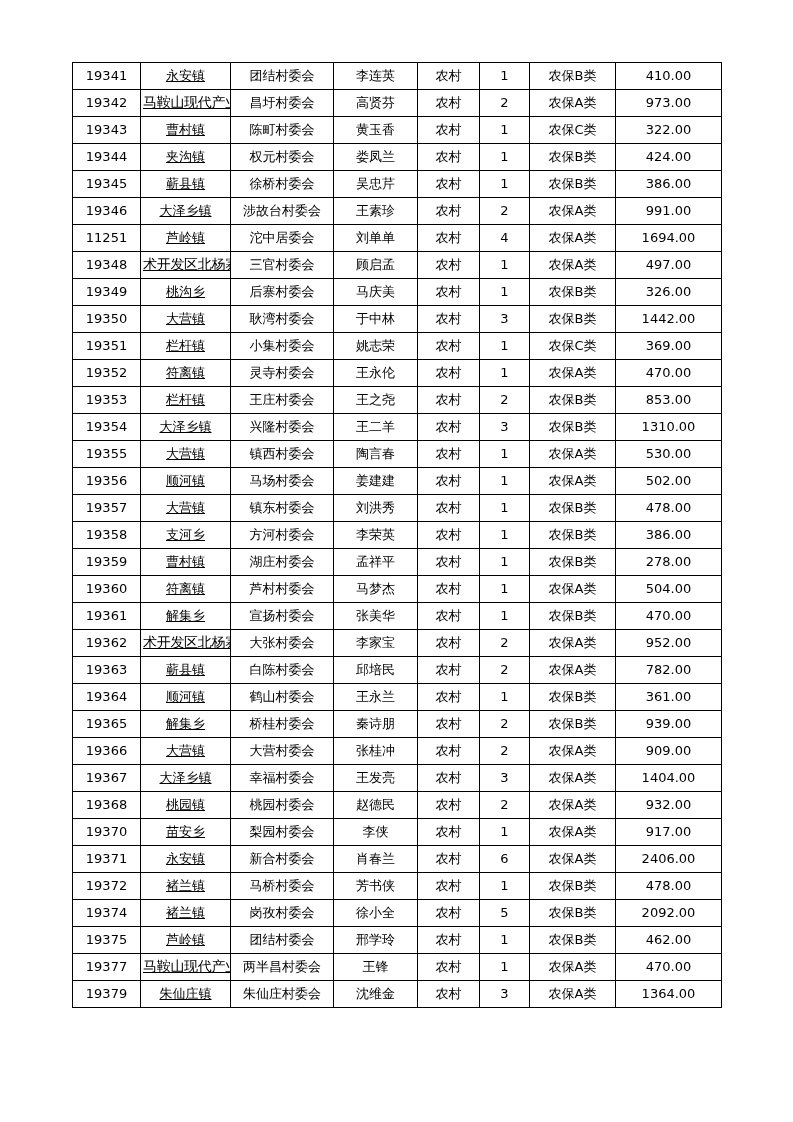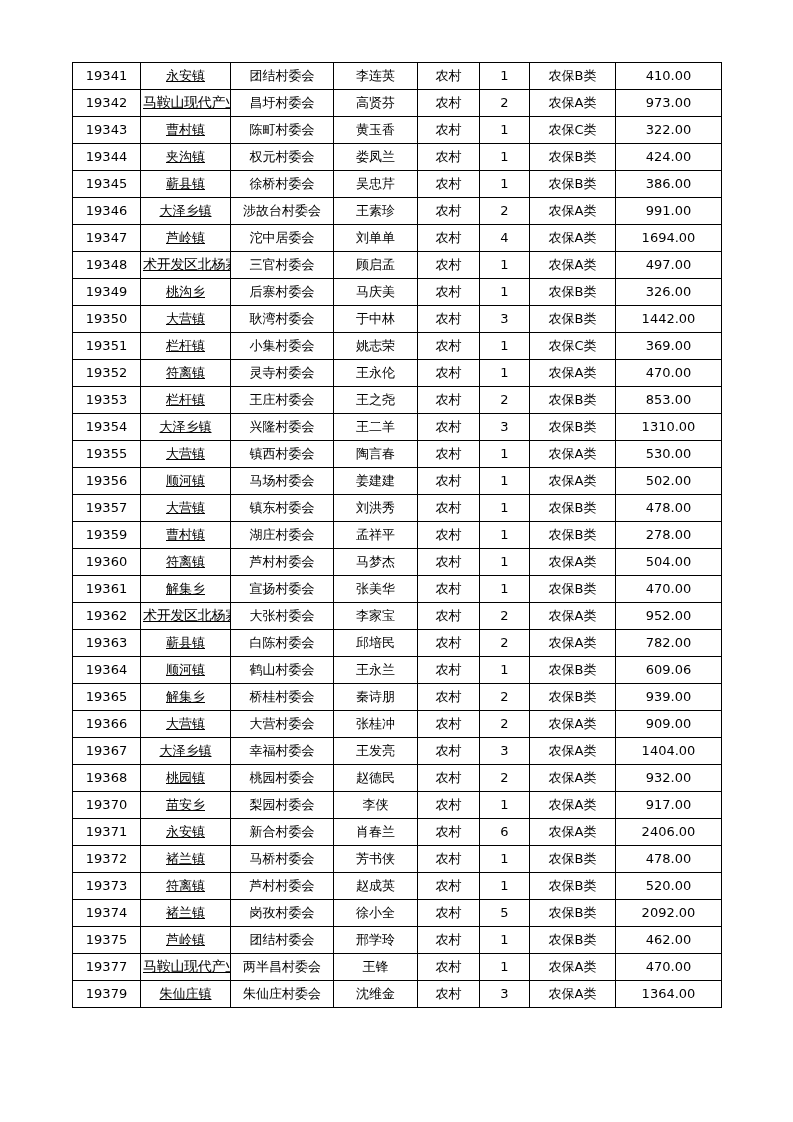--- a/index.html
+++ b/index.html
@@ -125,21 +125,21 @@
           <td class="id">19346</td>
           <td class="town">大泽乡镇</td>
           <td class="vil">涉故台村委会</td>
           <td class="name">王素珍</td>
           <td class="type">农村</td>
           <td class="num">2</td>
           <td class="cat">农保A类</td>
           <td class="amt">991.00</td>
         </tr>
         <tr>
-          <td class="id">19347</td>
+          <td class="id">11251</td>
           <td class="town">芦岭镇</td>
           <td class="vil">沱中居委会</td>
           <td class="name">刘单单</td>
           <td class="type">农村</td>
           <td class="num">4</td>
           <td class="cat">农保A类</td>
           <td class="amt">1694.00</td>
         </tr>
         <tr>
           <td class="id">19348</td>
@@ -235,20 +235,30 @@
           <td class="id">19357</td>
           <td class="town">大营镇</td>
           <td class="vil">镇东村委会</td>
           <td class="name">刘洪秀</td>
           <td class="type">农村</td>
           <td class="num">1</td>
           <td class="cat">农保B类</td>
           <td class="amt">478.00</td>
         </tr>
         <tr>
+          <td class="id">19358</td>
+          <td class="town">支河乡</td>
+          <td class="vil">方河村委会</td>
+          <td class="name">李荣英</td>
+          <td class="type">农村</td>
+          <td class="num">1</td>
+          <td class="cat">农保B类</td>
+          <td class="amt">386.00</td>
+        </tr>
+        <tr>
           <td class="id">19359</td>
           <td class="town">曹村镇</td>
           <td class="vil">湖庄村委会</td>
           <td class="name">孟祥平</td>
           <td class="type">农村</td>
           <td class="num">1</td>
           <td class="cat">农保B类</td>
           <td class="amt">278.00</td>
         </tr>
         <tr>
@@ -292,21 +302,21 @@
           <td class="amt">782.00</td>
         </tr>
         <tr>
           <td class="id">19364</td>
           <td class="town">顺河镇</td>
           <td class="vil">鹤山村委会</td>
           <td class="name">王永兰</td>
           <td class="type">农村</td>
           <td class="num">1</td>
           <td class="cat">农保B类</td>
-          <td class="amt">609.06</td>
+          <td class="amt">361.00</td>
         </tr>
         <tr>
           <td class="id">19365</td>
           <td class="town">解集乡</td>
           <td class="vil">桥桂村委会</td>
           <td class="name">秦诗朋</td>
           <td class="type">农村</td>
           <td class="num">2</td>
           <td class="cat">农保B类</td>
           <td class="amt">939.00</td>
@@ -363,30 +373,20 @@
         </tr>
         <tr>
           <td class="id">19372</td>
           <td class="town">褚兰镇</td>
           <td class="vil">马桥村委会</td>
           <td class="name">芳书侠</td>
           <td class="type">农村</td>
           <td class="num">1</td>
           <td class="cat">农保B类</td>
           <td class="amt">478.00</td>
-        </tr>
-        <tr>
-          <td class="id">19373</td>
-          <td class="town">符离镇</td>
-          <td class="vil">芦村村委会</td>
-          <td class="name">赵成英</td>
-          <td class="type">农村</td>
-          <td class="num">1</td>
-          <td class="cat">农保B类</td>
-          <td class="amt">520.00</td>
         </tr>
         <tr>
           <td class="id">19374</td>
           <td class="town">褚兰镇</td>
           <td class="vil">岗孜村委会</td>
           <td class="name">徐小全</td>
           <td class="type">农村</td>
           <td class="num">5</td>
           <td class="cat">农保B类</td>
           <td class="amt">2092.00</td>

